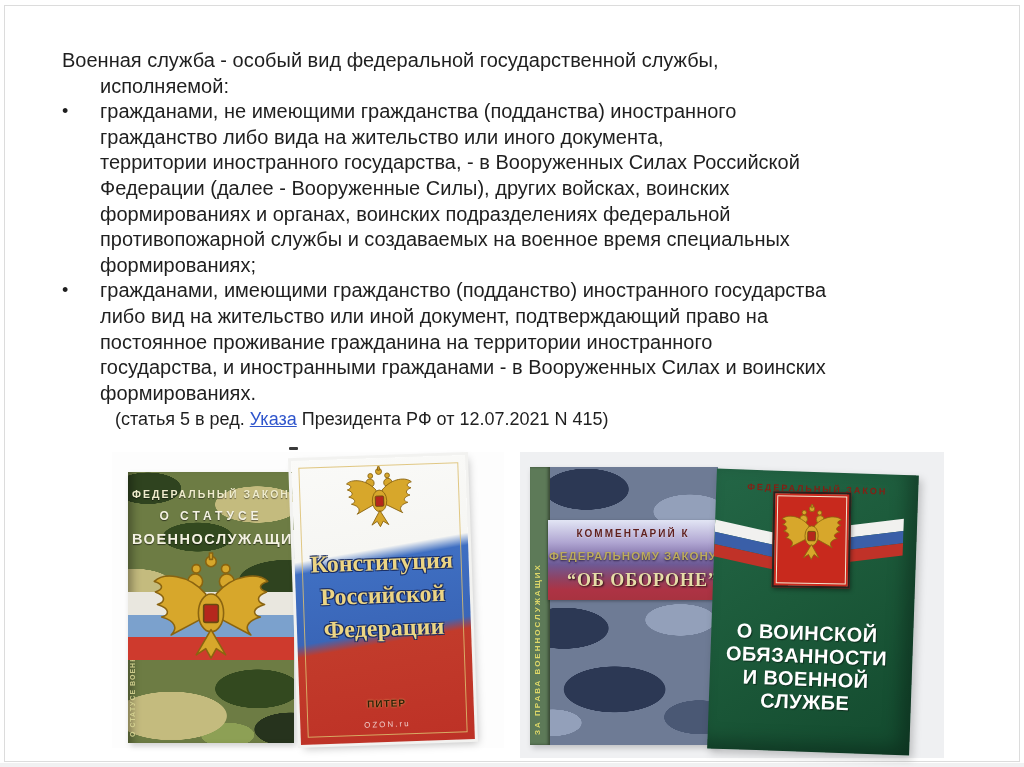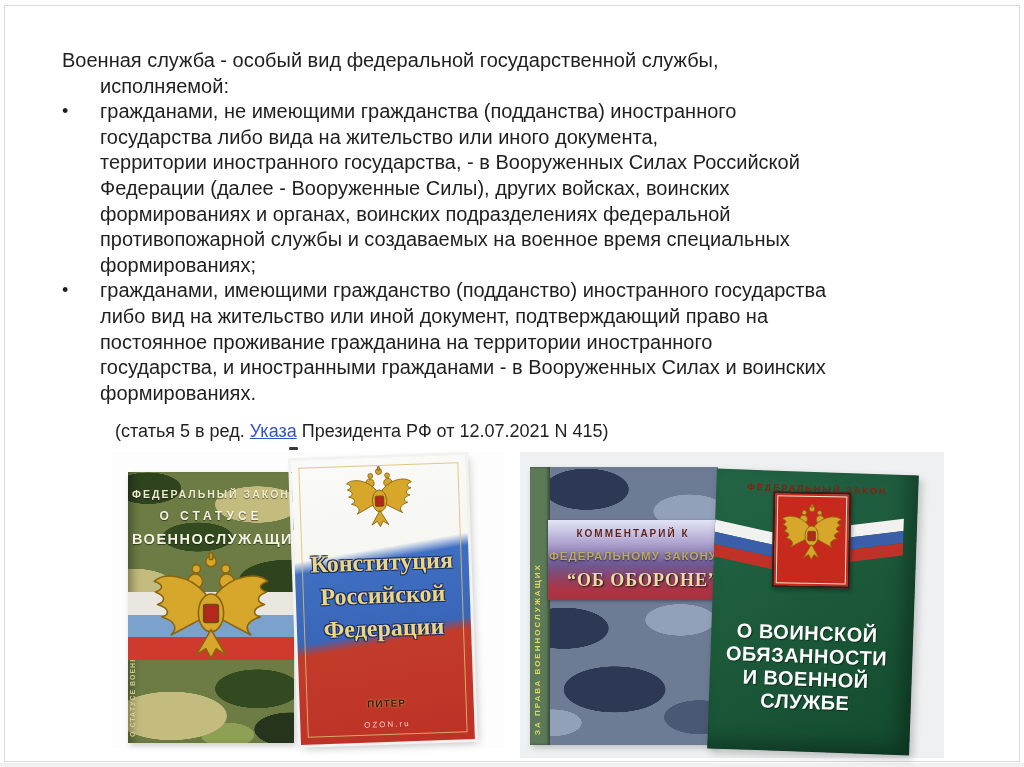--- a/index.html
+++ b/index.html
@@ -15,21 +15,21 @@
   }
   .below-strip{position:absolute;left:0;top:763px;width:1024px;height:4px;background:#f1f1f2;}
 
   
   .text-block{position:absolute;left:62px;top:48px;width:930px;font-size:20px;line-height:25.6px;}
   .line{white-space:nowrap;}
   .hang{padding-left:38px;}
   .hang .first{margin-left:-38px;}
   .bullet-row{position:relative;padding-left:38px;}
   .bullet-marker{position:absolute;left:0;top:0;width:38px;font-size:18px;}
-  .citation{margin-left:53px;font-size:18px;line-height:25px;margin-top:13px;}
+  .citation{margin-left:53px;font-size:18px;line-height:25px;margin-top:1px;}
   .citation a{color:#2f55cc;text-decoration:underline;cursor:pointer;}
 
   
   .photo{position:absolute;}
   .photo-left{left:112px;top:452px;width:392px;height:296px;background:#fdfdfd;}
   .photo-right{left:520px;top:452px;width:424px;height:306px;background:#eff0f2;}
   .smudge{position:absolute;left:289px;top:447px;width:9px;height:3px;background:#3a3a3a;border-radius:1px;}
 
   .book{position:absolute;box-sizing:border-box;}
 
@@ -163,21 +163,21 @@
 
 <div class="text-block">
   <div class="hang">
     <div class="line first">Военная служба - особый вид федеральной государственной службы,</div>
     <div class="line">исполняемой:</div>
   </div>
 
   <div class="bullet-row">
     <span class="bullet-marker">•</span>
     <div class="line">гражданами, не имеющими гражданства (подданства) иностранного</div>
-    <div class="line">государства либо вида на жительство или иного документа,</div>
+    <div class="line">гражданство либо вида на жительство или иного документа,</div>
     <div class="line">территории иностранного государства, - в Вооруженных Силах Российской</div>
     <div class="line">Федерации (далее - Вооруженные Силы), других войсках, воинских</div>
     <div class="line">формированиях и органах, воинских подразделениях федеральной</div>
     <div class="line">противопожарной службы и создаваемых на военное время специальных</div>
     <div class="line">формированиях;</div>
   </div>
 
   <div class="bullet-row">
     <span class="bullet-marker">•</span>
     <div class="line">гражданами, имеющими гражданство (подданство) иностранного государства</div>

